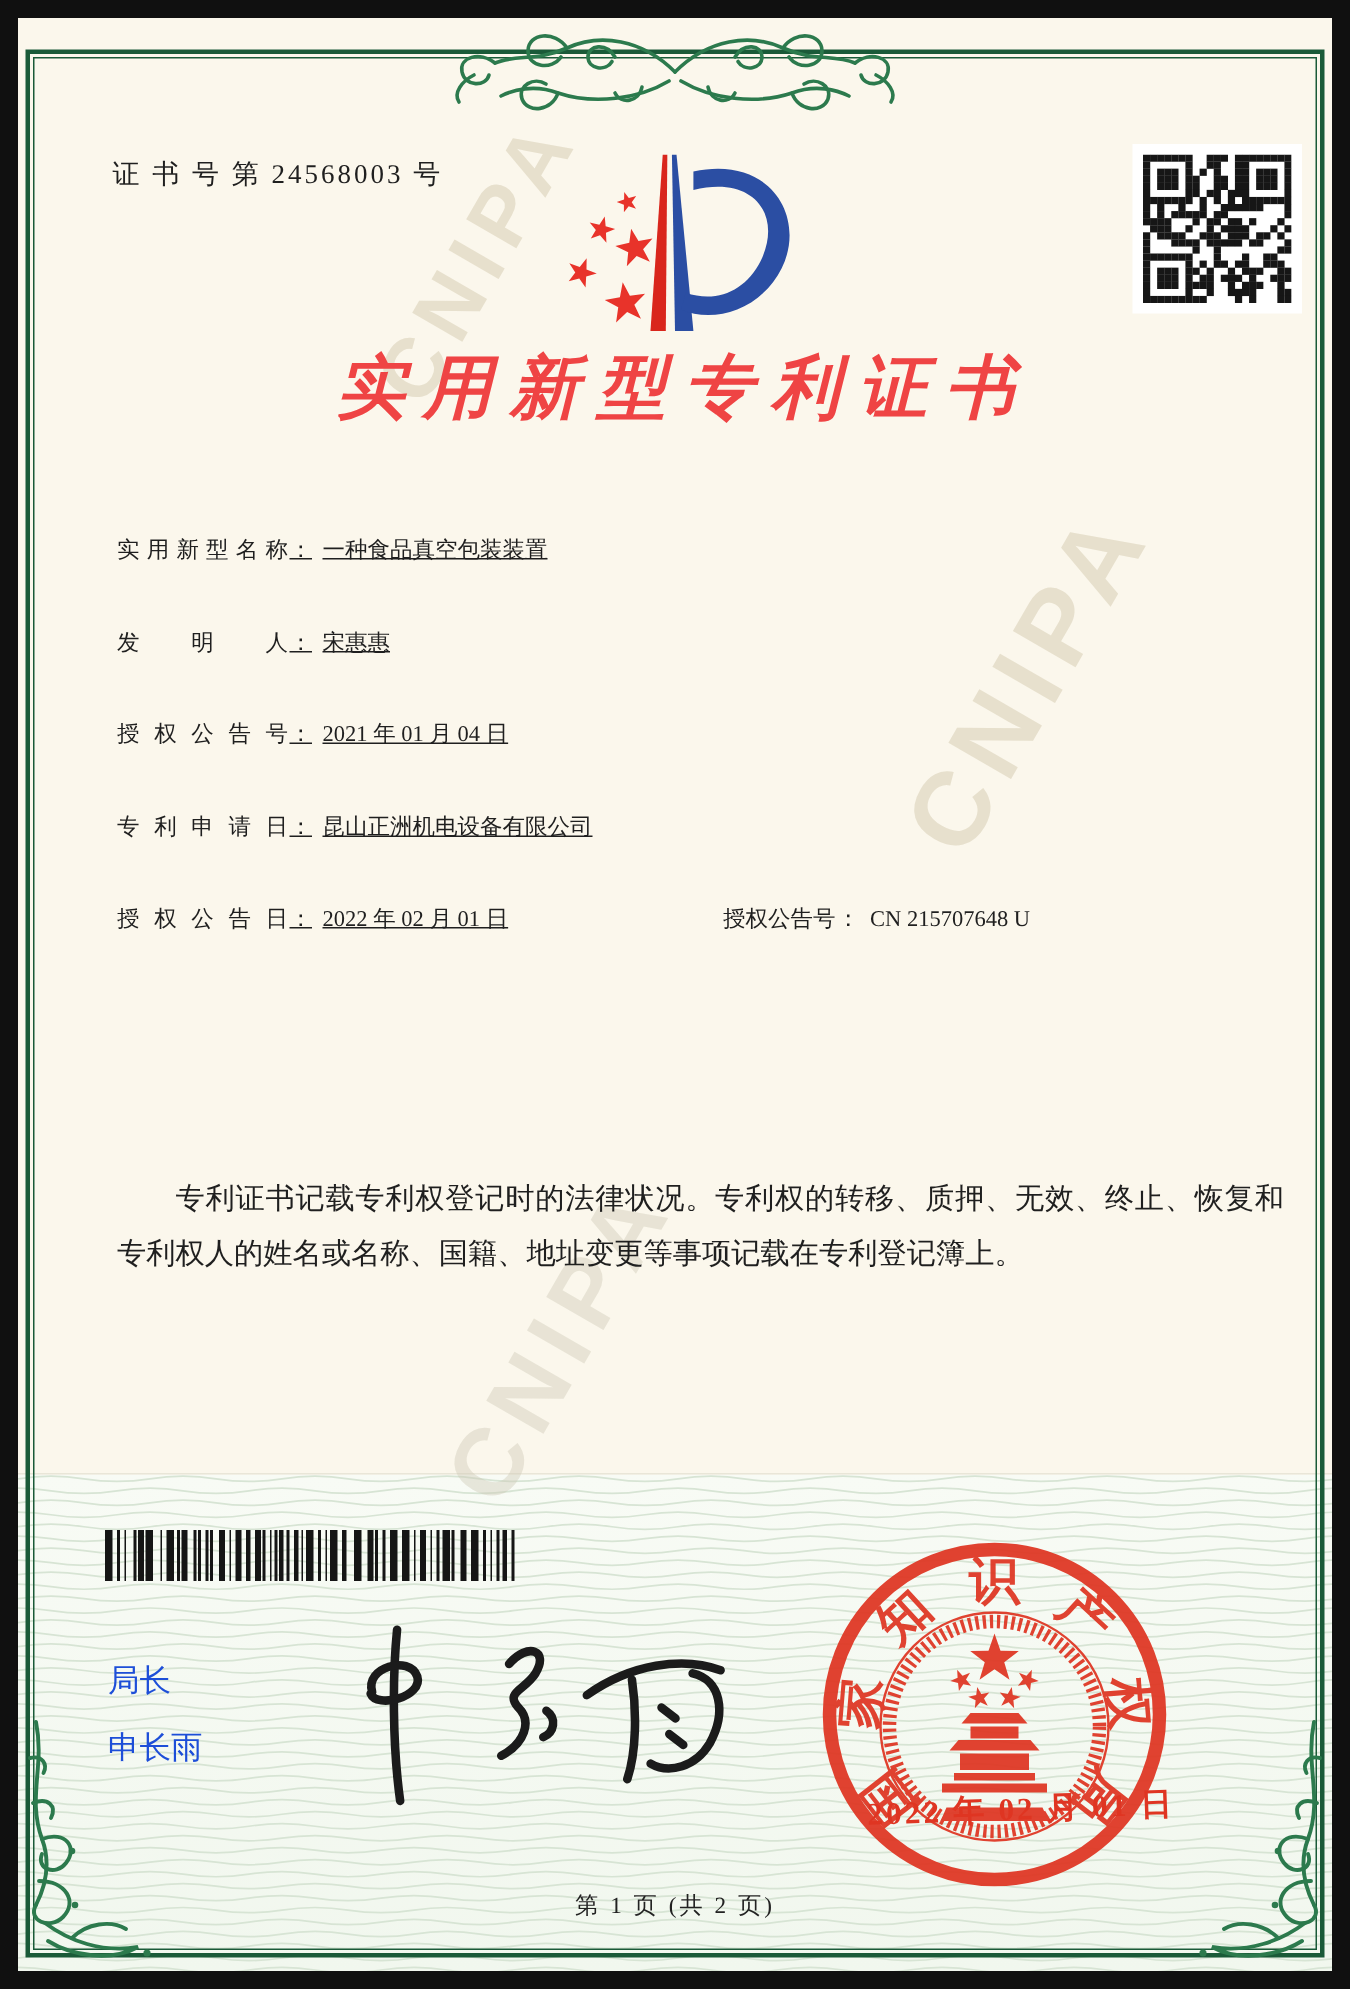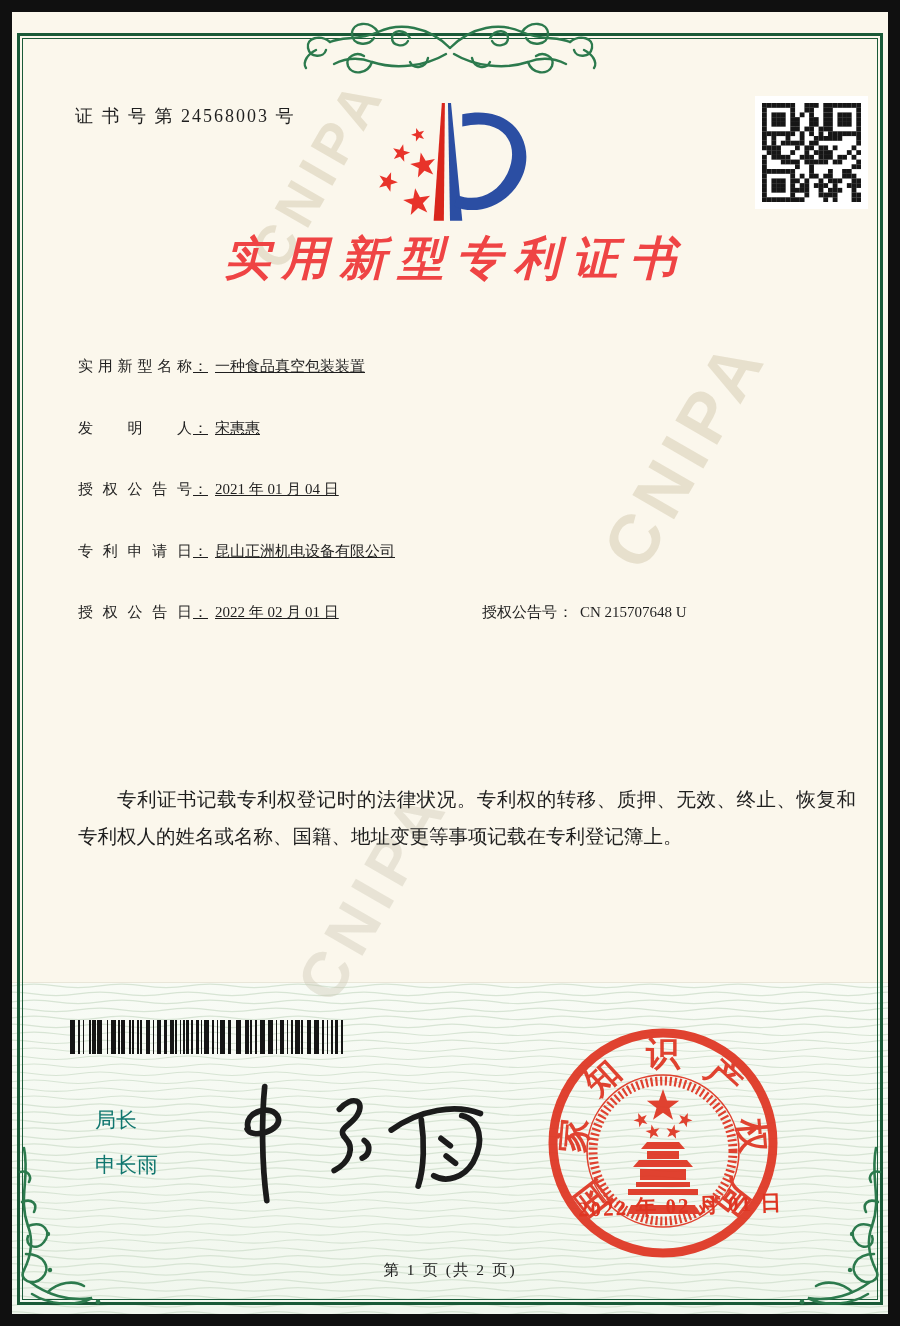--- a/index.html
+++ b/index.html
@@ -49,22 +49,22 @@
 
   .paras { position: absolute; left: 66px; top: 770px; width: 778px; z-index: 2;
            font-size: 19.5px; line-height: 36.5px; text-align: justify; }
   .paras p { text-indent: 2em; }
 
   .barcode { position: absolute; left: 58px; top: 1008px; width: 282px; height: 34px;
              display: flex; align-items: stretch; z-index: 3; }
   .barcode span { flex: none; background: #151515; }
   .barcode i { flex: none; }
 
-  .officer { position: absolute; left: 83px; top: 1094px; font-size: 21px; z-index: 3;
-             font-family: "Liberation Sans", "DejaVu Sans", sans-serif; color: #0f766e; }
+  .officer { position: absolute; left: 60px; top: 1094px; font-size: 21px; z-index: 3;
+             font-family: "Liberation Sans", "DejaVu Sans", sans-serif; color: #1d4ed8; }
   .officer .name { margin-top: 17px; }
 
   .signature { position: absolute; left: 205px; top: 1062px; z-index: 3; }
 
   .seal { position: absolute; left: 501px; top: 981px; z-index: 3; opacity: 0.93; }
   #seal-text text { fill: #df3522; font-size: 34px; font-weight: bold;
                     font-family: "Liberation Serif", "DejaVu Serif", serif; }
   .seal-date { position: absolute; left: 566px; top: 1180px; z-index: 4; color: #df3522;
                font-size: 21px; font-weight: bold; letter-spacing: 2px; transform: rotate(-2deg); }
 

